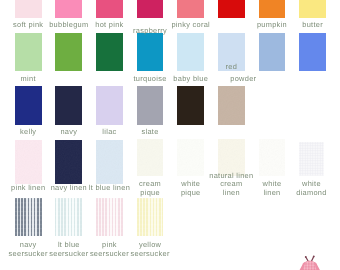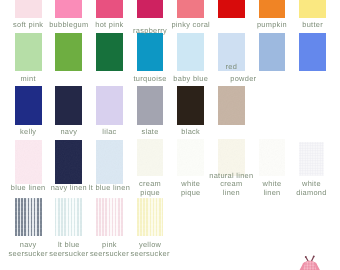--- a/index.html
+++ b/index.html
@@ -195,23 +195,22 @@
     <div class="label" style="left:246.98px;top:20.90px;">pumpkin</div>
     <div class="label" style="left:287.61px;top:20.90px;">butter</div>
     <div class="label" style="left:3.20px;top:75.10px;">mint</div>
     <div class="label" style="left:125.09px;top:75.10px;">turquoise</div>
     <div class="label" style="left:165.72px;top:75.10px;">baby blue</div>
     <div class="label" style="left:206.35px;top:75.10px;text-align:right;">powder</div>
     <div class="label" style="left:3.20px;top:128.40px;">kelly</div>
     <div class="label" style="left:43.83px;top:128.40px;">navy</div>
     <div class="label" style="left:84.46px;top:128.40px;">lilac</div>
     <div class="label" style="left:125.09px;top:128.40px;">slate</div>
-    <div class="label" style="left:165.72px;top:128.40px;">black</div>
     <div class="label" style="left:206.35px;top:128.40px;margin-top:44px;">natural linen</div>
-    <div class="label" style="left:3.20px;top:184.30px;">blue linen</div>
+    <div class="label" style="left:3.20px;top:184.30px;">pink linen</div>
     <div class="label" style="left:43.83px;top:184.30px;">navy linen</div>
     <div class="label" style="left:84.46px;top:184.30px;">lt blue linen</div>
     <div class="label" style="left:125.09px;top:180.00px;">cream
 pique</div>
     <div class="label" style="left:165.72px;top:180.00px;">white
 pique</div>
     <div class="label" style="left:206.35px;top:180.00px;">cream
 linen</div>
     <div class="label" style="left:246.98px;top:180.00px;">white
 linen</div>

